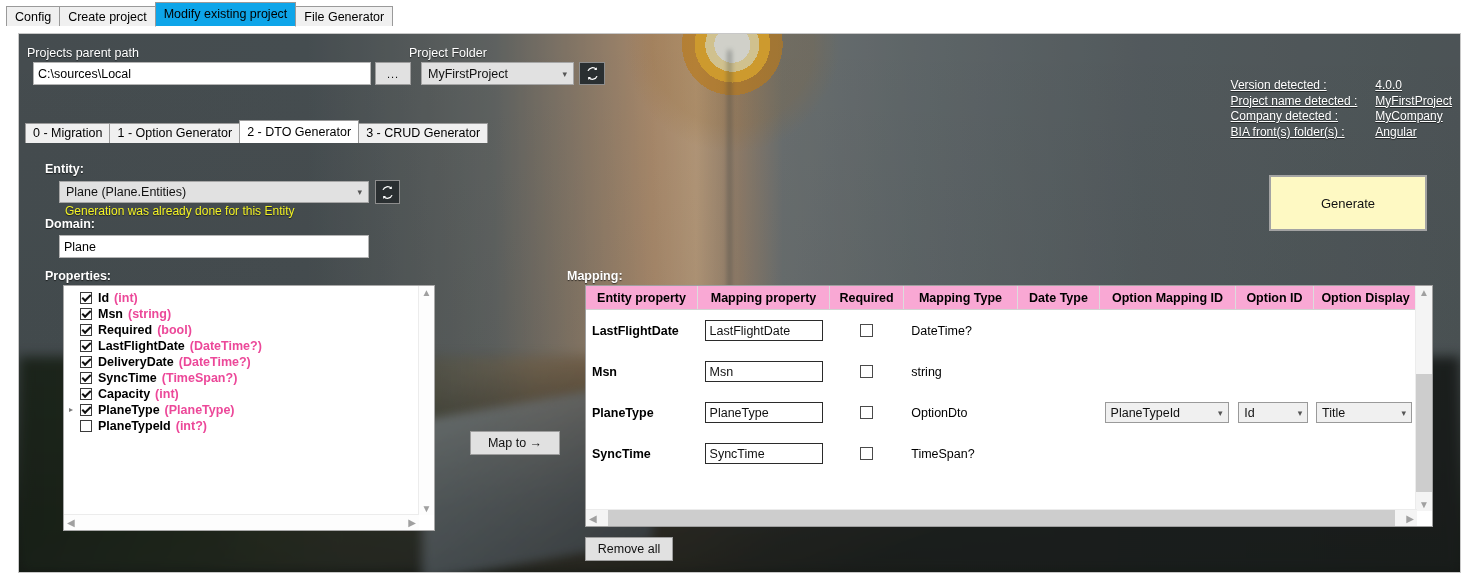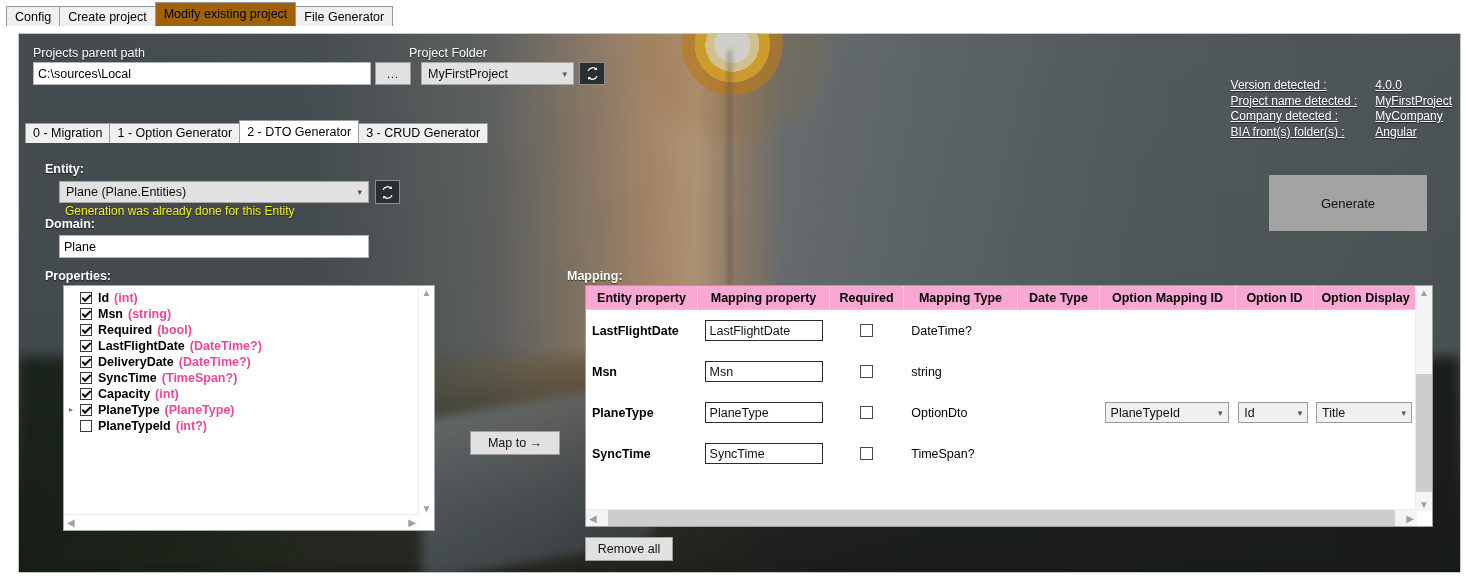--- a/index.html
+++ b/index.html
@@ -33,21 +33,21 @@
     border: 1px solid #9a9a9a;
     border-bottom: none;
     background: #f0f0f0;
     margin-right: -1px;
     position: relative; top: 0px;
     box-sizing: content-box;
     white-space: nowrap;
     margin-top: 32px;
   }
   .otab.sel {
-    background: #a16207;
+    background: #0ea5e9;
     height: 23px; line-height: 23px;
     z-index: 3;
     border-bottom: 1px solid #ffffff;
   }
   .otab:first-child { margin-left: 6px; }
 
   
   .window {
     position: absolute;
     left: 18px; top: 33px;
@@ -303,21 +303,21 @@
     padding-left: 5px; position: relative;
     box-sizing: border-box; color: #111;
     white-space: nowrap; overflow: hidden;
   }
   .cellcombo .chev {
     position: absolute; right: 5px; top: 50%;
     transform: translateY(-50%); font-size: 9px; color: #555;
   }
   .gen-btn {
     position: absolute;
-    background: #a3a3a3; border: 7px solid #a3a3a3;
+    background: #fef9c3; border: 2px solid #a3a3a3;
     display: flex; align-items: center; justify-content: center;
     font-size: 13px; color: #111; cursor: pointer;
     box-sizing: border-box;
   }
 </style>
 </head>
 <body>
 
 <div id="app">
 
@@ -329,21 +329,21 @@
   </div>
 
   <div class="window">
     <div class="bg"></div>
     <div class="bg-lamp-stem"></div>
     <div class="bg-desk"></div>
     <div class="bg-laptop"></div>
     <div class="bg-shade"></div>
 
     <div class="hdr">
-      <div class="lbl-white" style="position:absolute;left:14px;top:12px;text-align:center;">Projects parent path</div>
+      <div class="lbl-white" style="position:absolute;left:8px;top:12px;text-align:center;">Projects parent path</div>
       <input class="tinput" style="position: absolute; left: 14px; top: 28px; width: 338px; height: 23px;" value="C:\sources\Local">
       <div class="btn" style="position:absolute;left:356px;top:28px;width:36px;height:23px;font-size:11px;letter-spacing:1px;">...</div>
 
       <div class="lbl-white" style="position:absolute;left:390px;top:12px;">Project Folder</div>
       <div class="combo" style="position:absolute;left:402px;top:28px;width:153px;height:23px;">
         <span>MyFirstProject</span>
         <span class="chev">▾</span>
       </div>
       <div class="refresh" style="position:absolute;left:560px;top:28px;">
         <svg width="15" height="15" viewBox="0 0 16 16">

